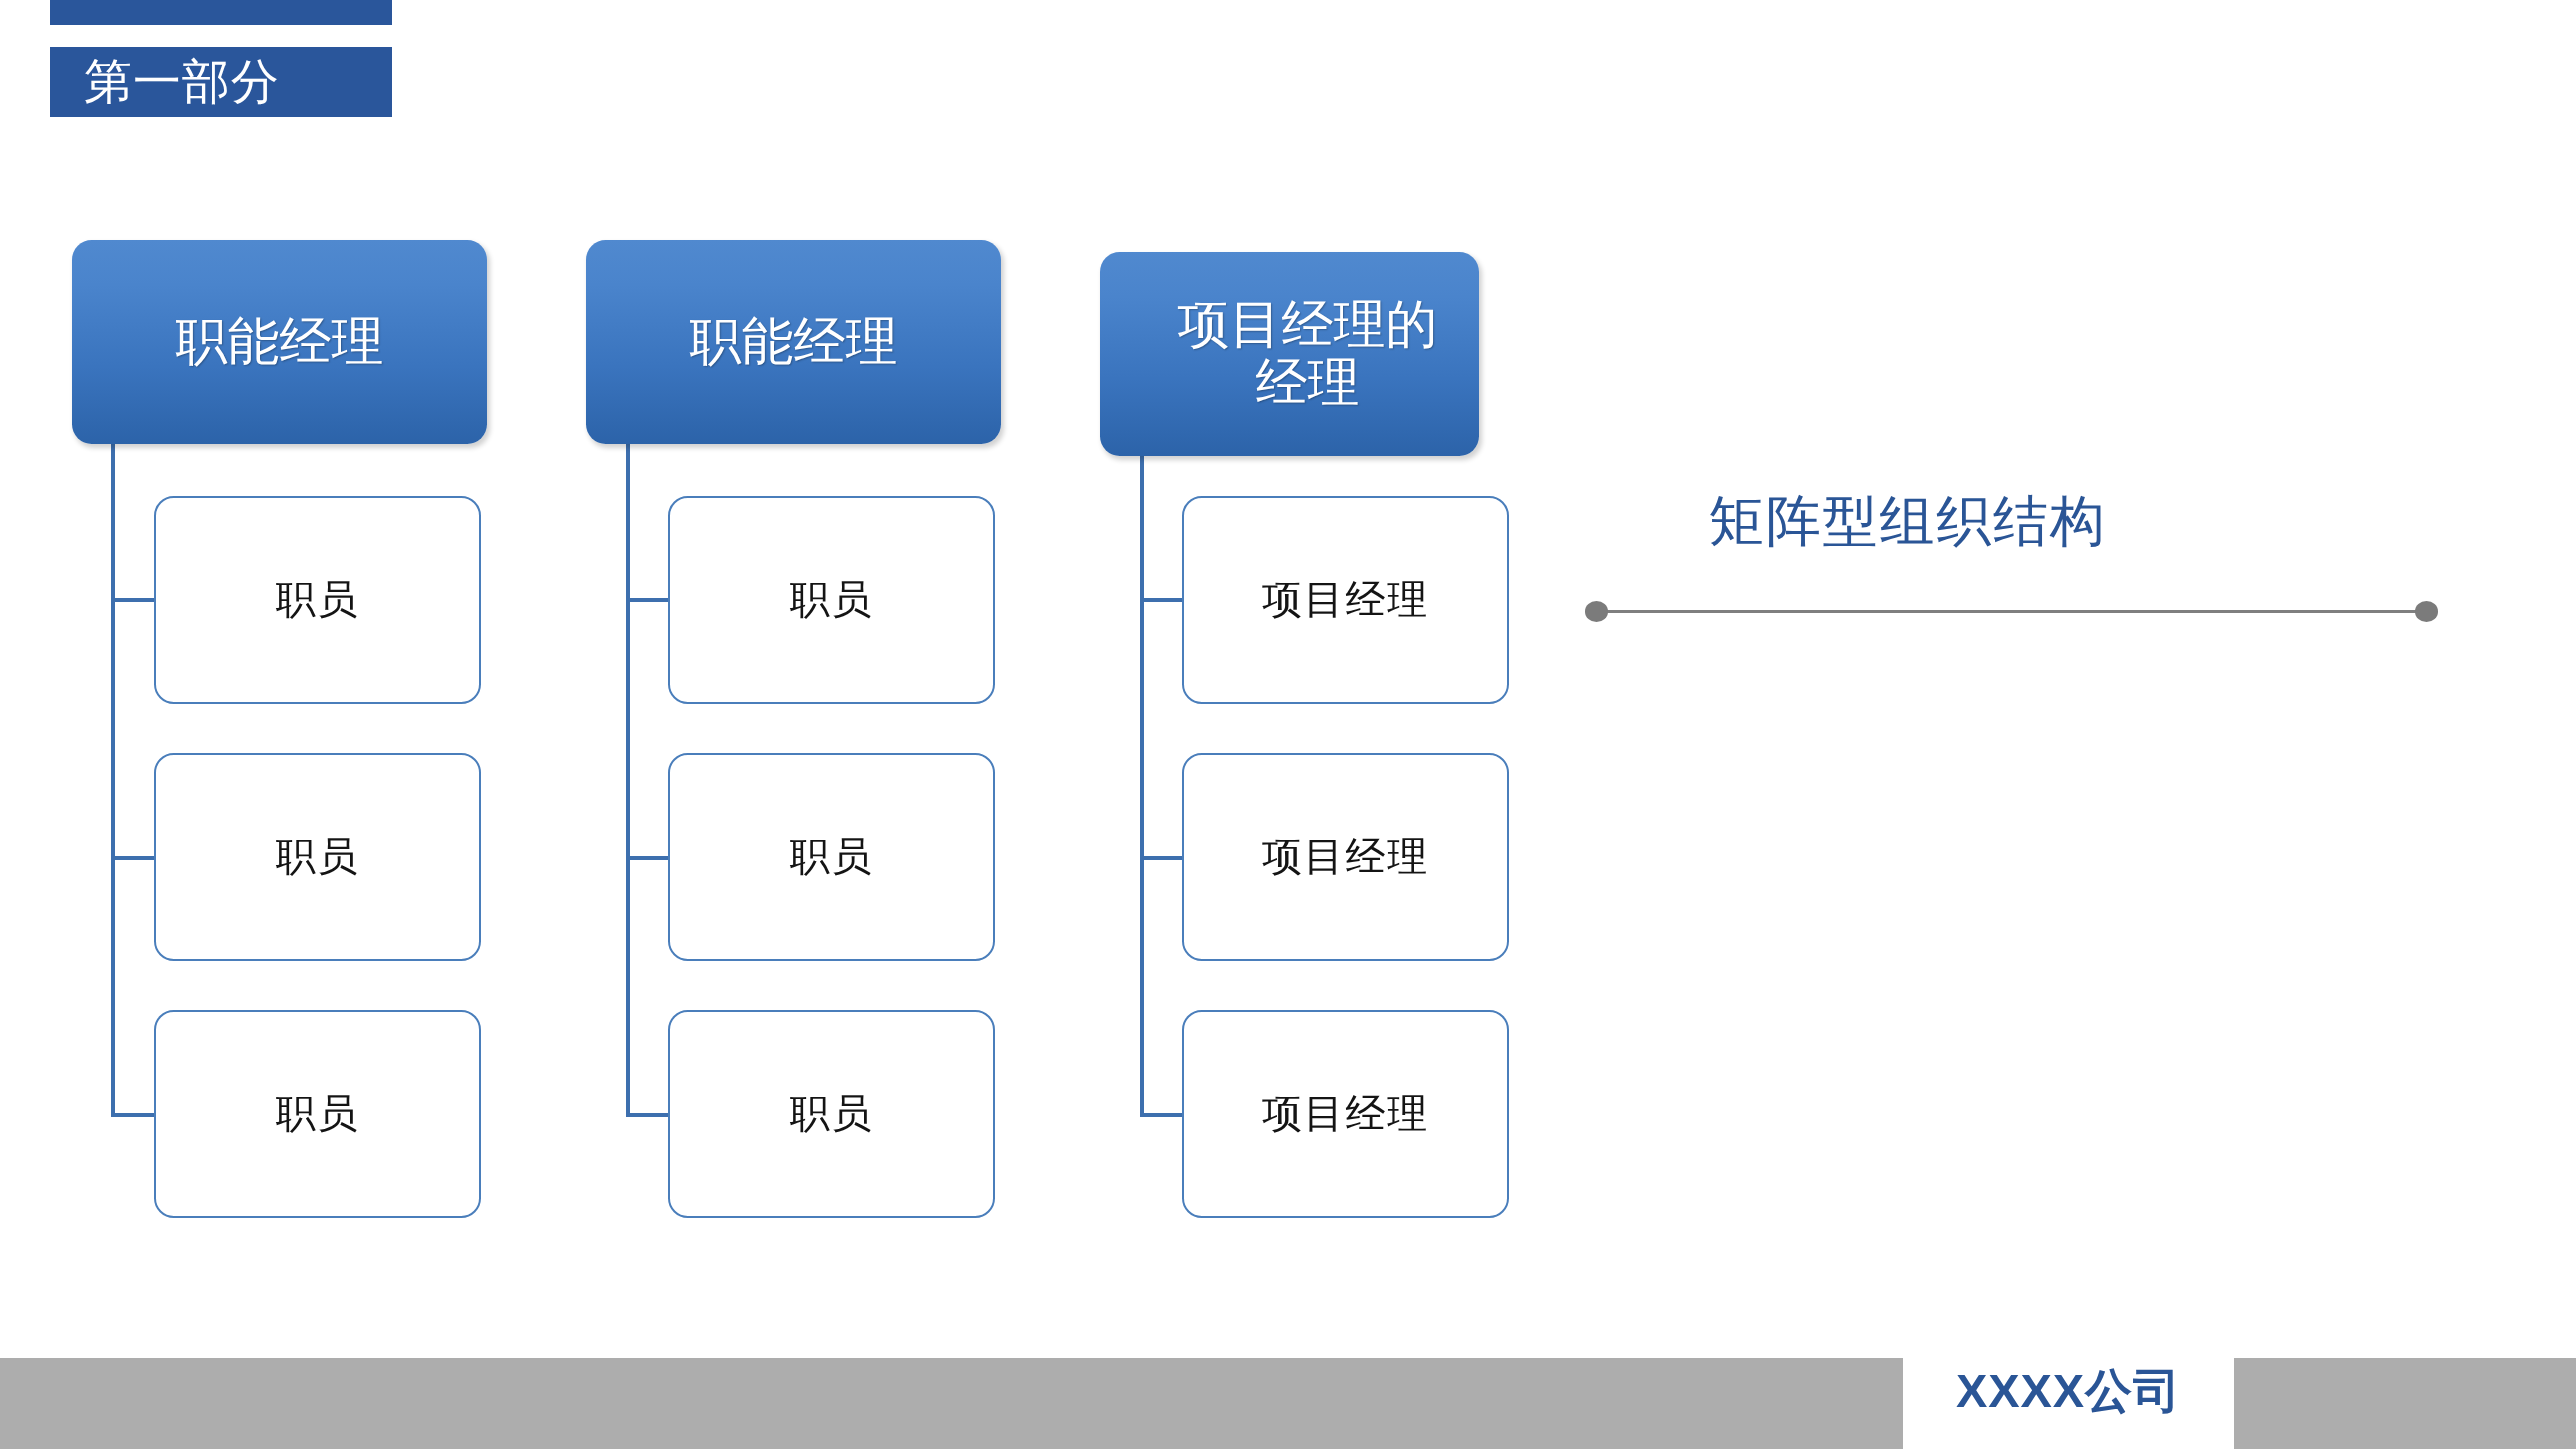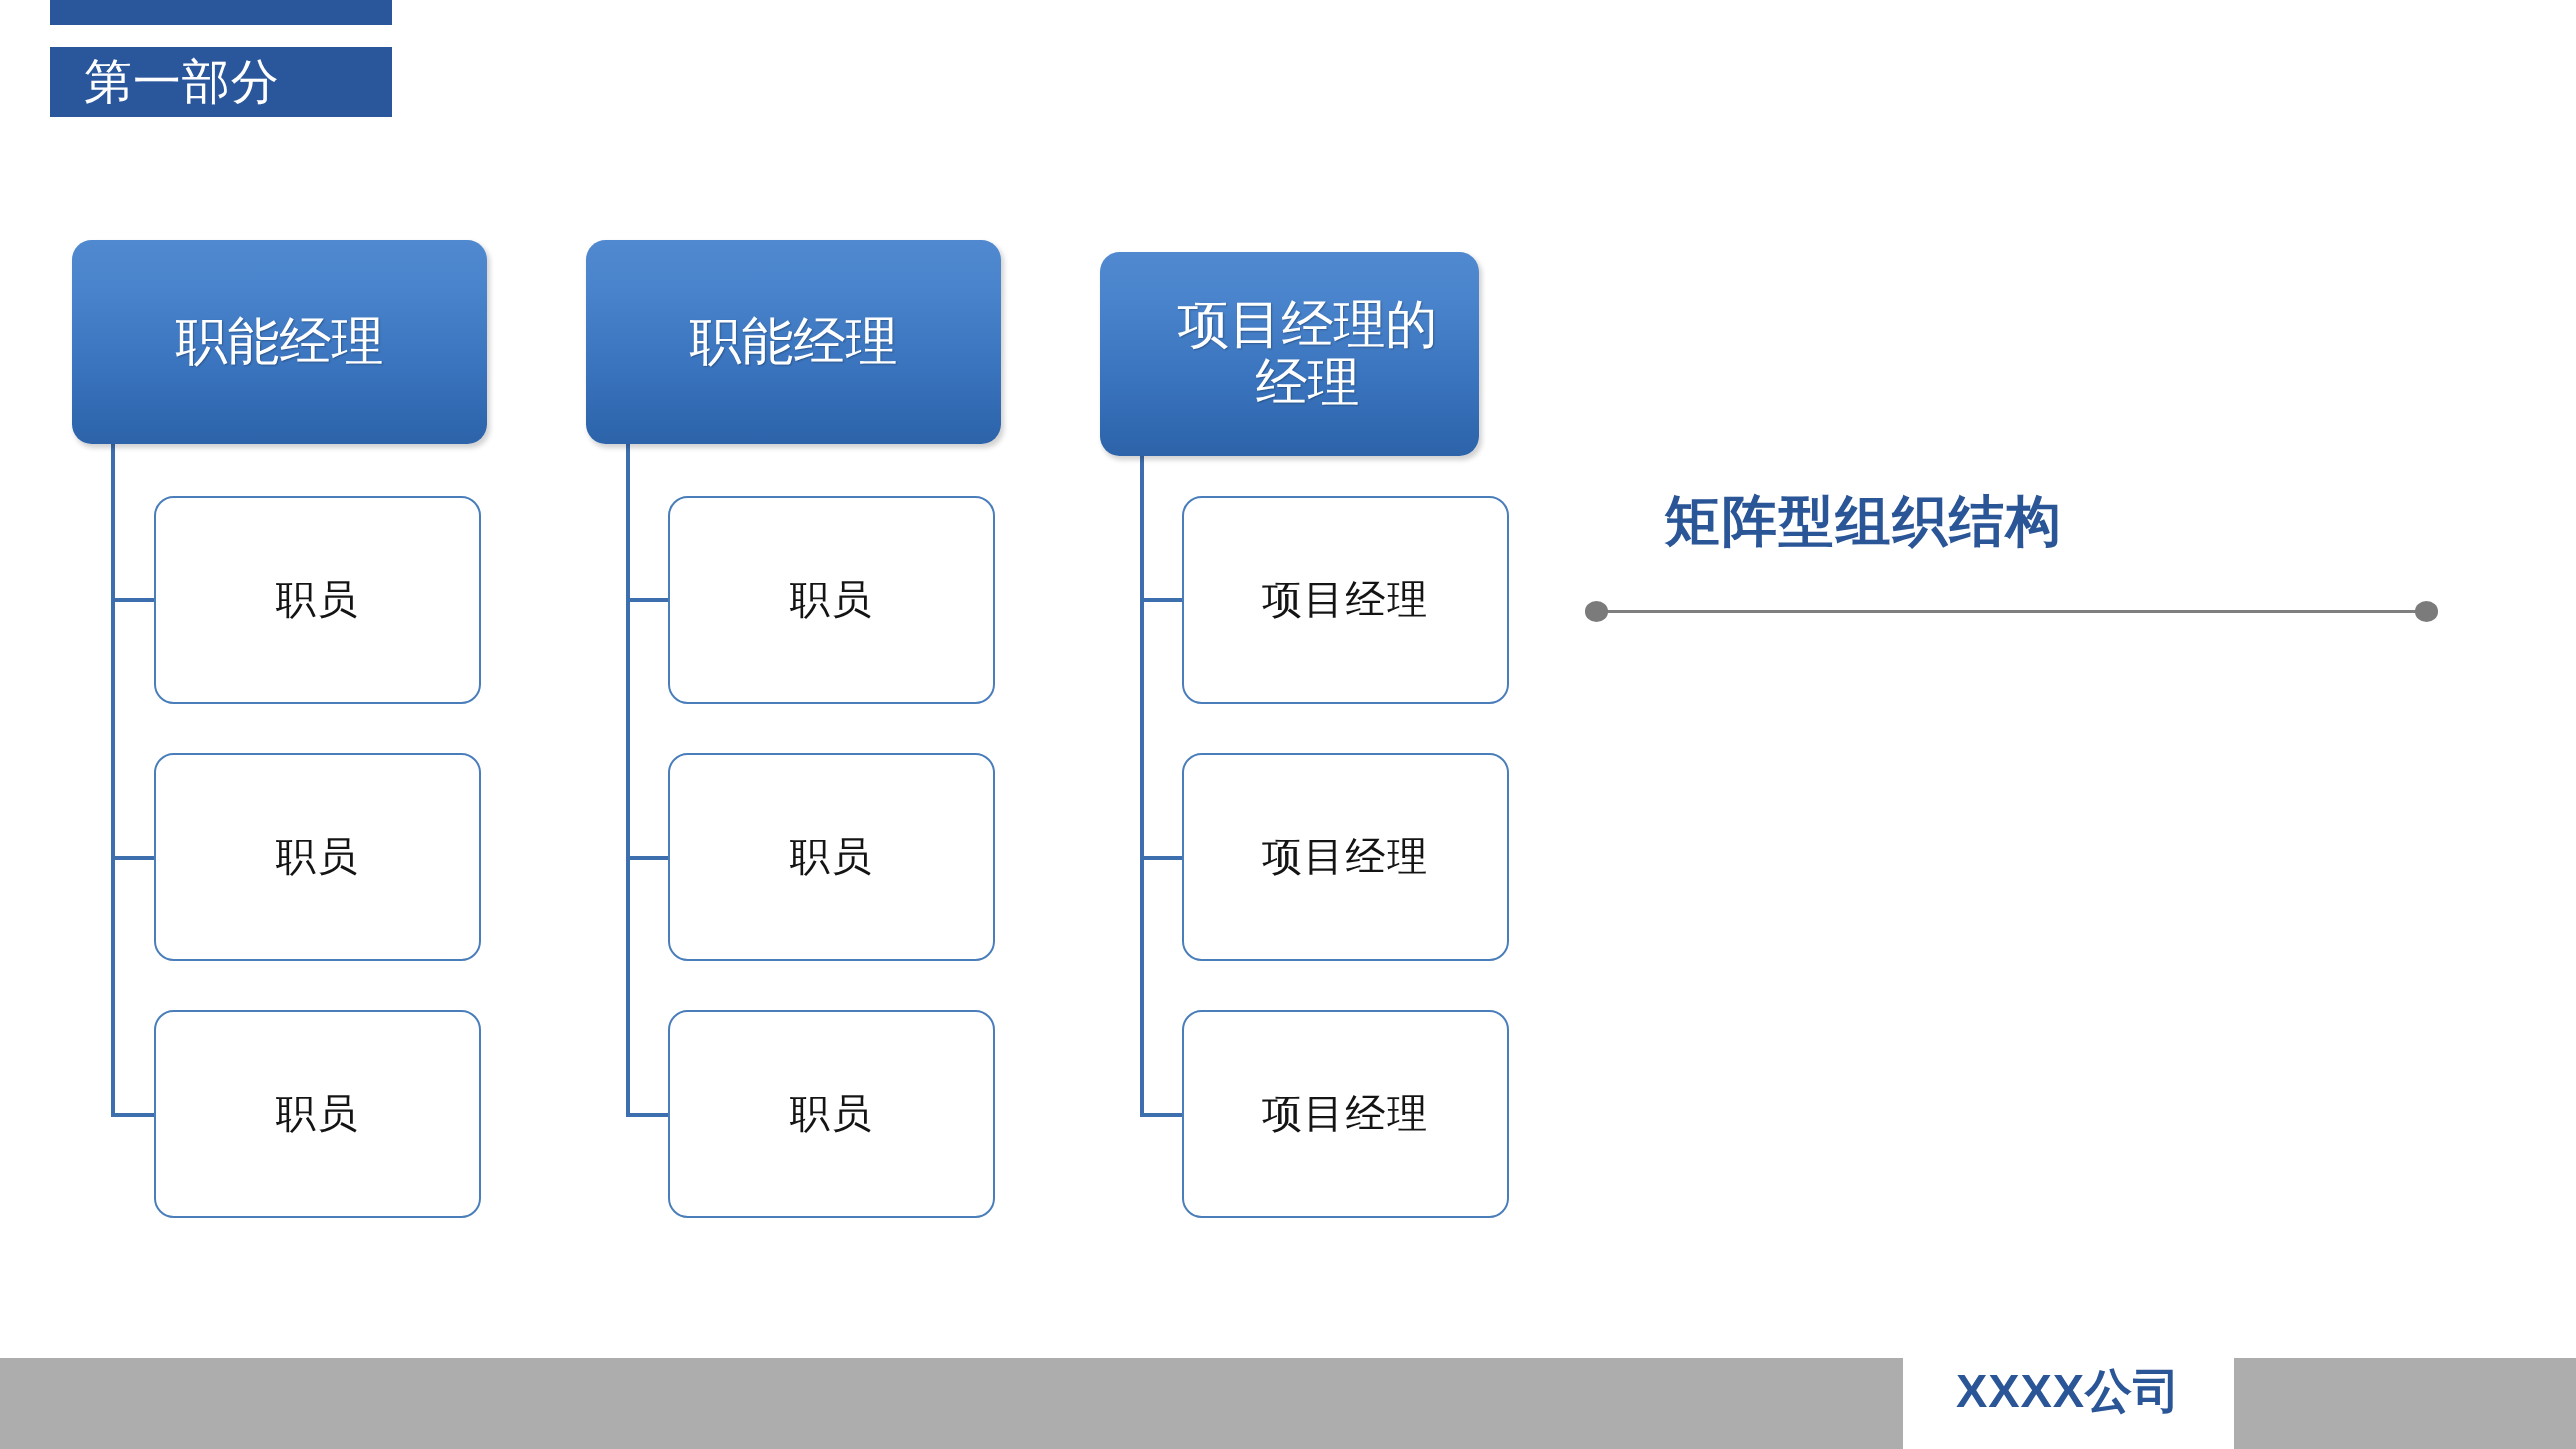--- a/index.html
+++ b/index.html
@@ -238,21 +238,21 @@
       <span class="white-box-label">项目经理</span>
     </div>
     <div class="white-box" style="left:1182px; top:753px; width:327px; height:208px;">
       <span class="white-box-label">项目经理</span>
     </div>
     <div class="white-box" style="left:1182px; top:1010px; width:327px; height:208px;">
       <span class="white-box-label">项目经理</span>
     </div>
   </div>
 
-  <div class="caption-title" style="left:1665px; top:494px;font-weight:bold;">矩阵型组织结构</div>
+  <div class="caption-title" style="left:1709px; top:494px;">矩阵型组织结构</div>
 
   <div class="caption-rule" style="left:1585px; top:601px; width:859px; height:21.5px;">
     <div class="rule-line" style="width:832px;"></div>
     <div class="rule-dot" style="left:0px;"></div>
     <div class="rule-dot" style="left:830px;"></div>
   </div>
 
   <div class="footer-bar"></div>
   <div class="footer-gap"></div>
   <div class="footer-company">XXXX公司</div>

